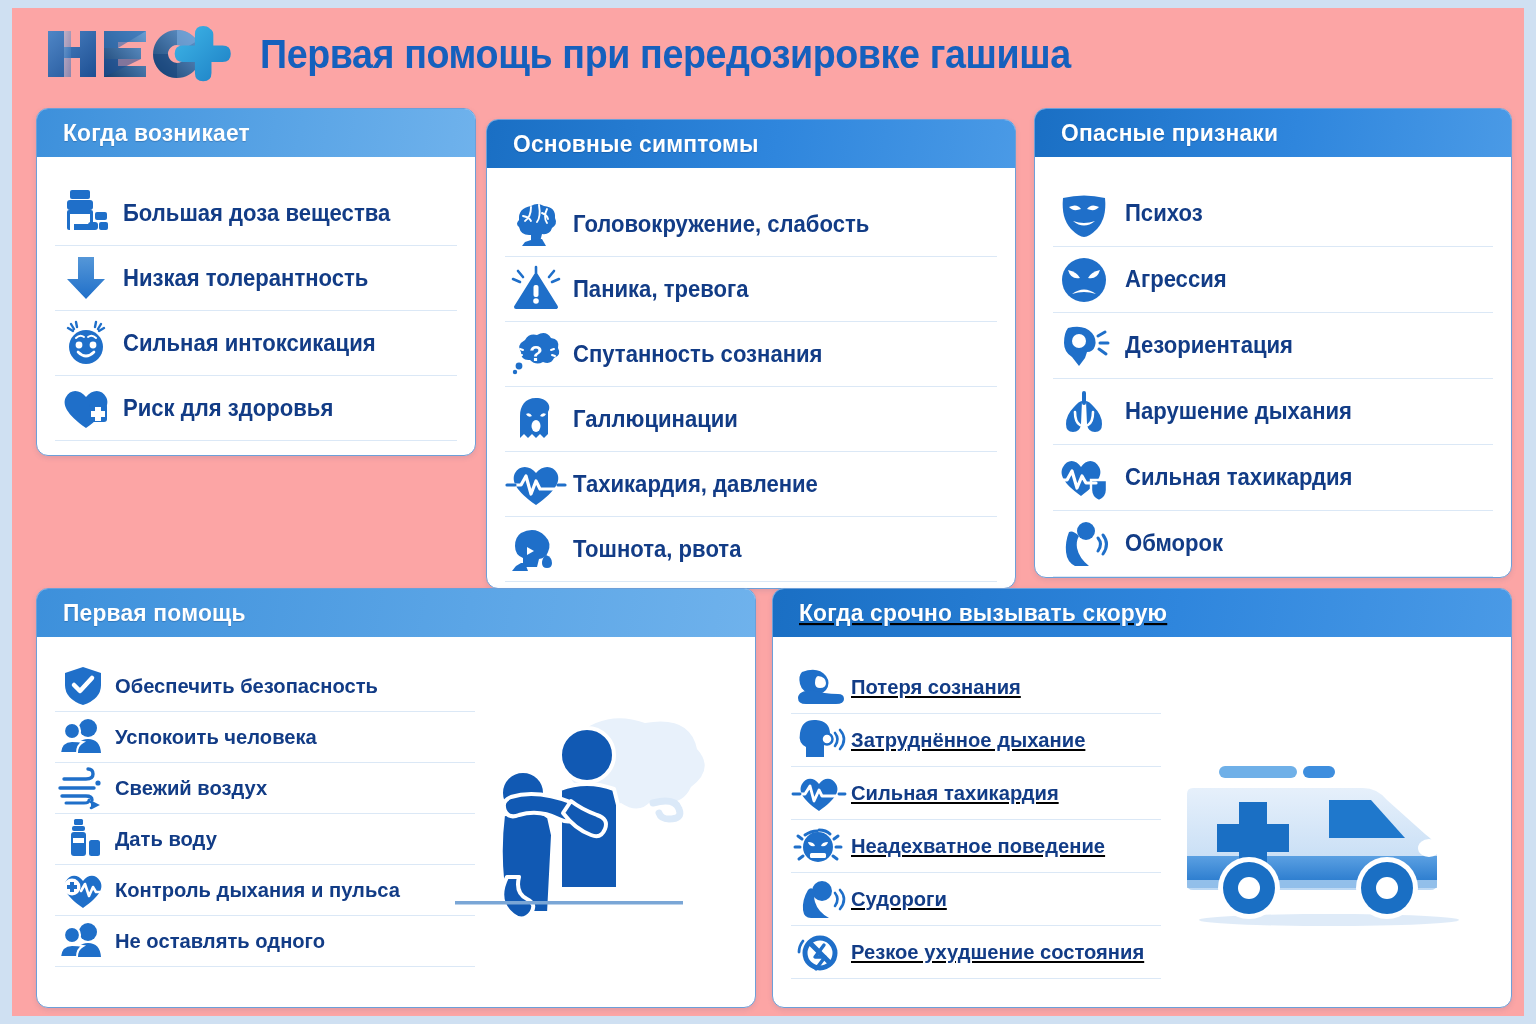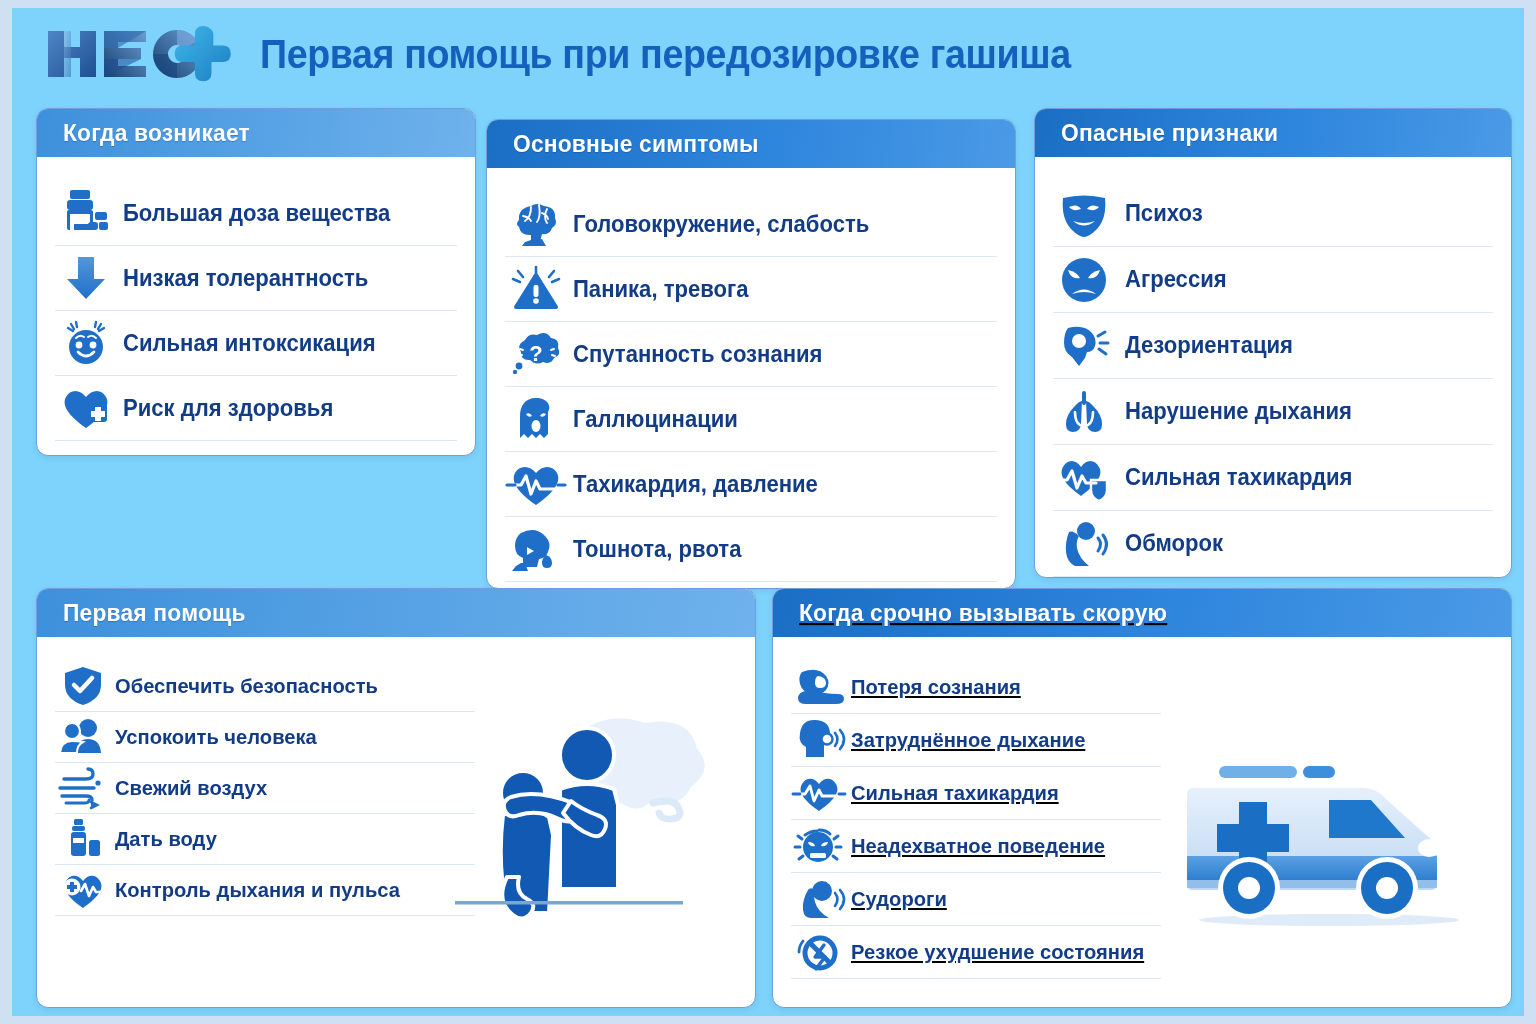--- a/index.html
+++ b/index.html
@@ -9,21 +9,21 @@
     height: 1024px;
     overflow: hidden;
     background: #cfe0f2;
     font-family: "Liberation Sans", sans-serif;
   }
 
   #canvas {
     position: absolute;
     left: 12px; top: 8px;
     width: 1512px; height: 1008px;
-    background: #7dd3fc;
+    background: #fca5a5;
     overflow: hidden;
   }
 
   
   #header {
     position: absolute;
     left: 0; top: 0;
     width: 1512px; height: 92px;
     display: flex;
     align-items: center;
@@ -509,20 +509,33 @@
             <svg width="52" height="42" viewBox="0 0 52 42">
               <path d="M26,39 C9,27 5,19 9,12 C13,5 21,5 26,12 C31,5 39,5 43,12 C47,19 43,27 26,39 Z" fill="#1f6fc9"></path>
               <circle cx="15" cy="18" r="8.5" fill="#fff"></circle>
               <path d="M13,13 h4 v3 h3 v4 h-3 v3 h-4 v-3 h-3 v-4 h3 Z" fill="#1f6fc9"></path>
               <path d="M24,22 l4,-7 4,12 4,-9 3,5 h6" stroke="#fff" stroke-width="2.6" fill="none" stroke-linejoin="round" stroke-linecap="round"></path>
             </svg>
           </span>
           <span class="lbl">Контроль дыхания и пульса</span>
         </div>
 
+        <div class="item">
+          <span class="ic">
+            <svg width="48" height="42" viewBox="0 0 48 42">
+              <g fill="#1f6fc9">
+                <circle cx="29" cy="12" r="9"></circle>
+                <path d="M29,23 q12,0 13,14 H16 q1,-14 13,-14 Z"></path>
+                <circle cx="13" cy="15" r="8" stroke="#fff" stroke-width="2.2"></circle>
+                <path d="M13,25 q-11,0 -12,12 h17 q0,-8 6,-11 q-5,-1 -11,-1 Z" stroke="#fff" stroke-width="2"></path>
+              </g>
+            </svg>
+          </span>
+          <span class="lbl">Не оставлять одного</span>
+        </div>
 
       </div>
 
       <svg id="people-art" viewBox="0 0 290 250">
         <path d="M120,30 q30,-28 70,-14 q45,-8 52,26 q18,20 -6,38 q-10,22 -40,14 q-12,14 -30,2
                  q-26,10 -36,-14 q-24,-8 -10,-30 Z" fill="#e8f1fb"></path>
         <path d="M198,96 q22,-6 26,6 q4,10 -10,10 q-8,0 -10,-6" fill="none" stroke="#dbe9f8" stroke-width="7" stroke-linecap="round"></path>
         <g fill="#1159b3" stroke="#ffffff" stroke-width="4" stroke-linejoin="round">
 
           <circle cx="132" cy="48" r="27"></circle>

